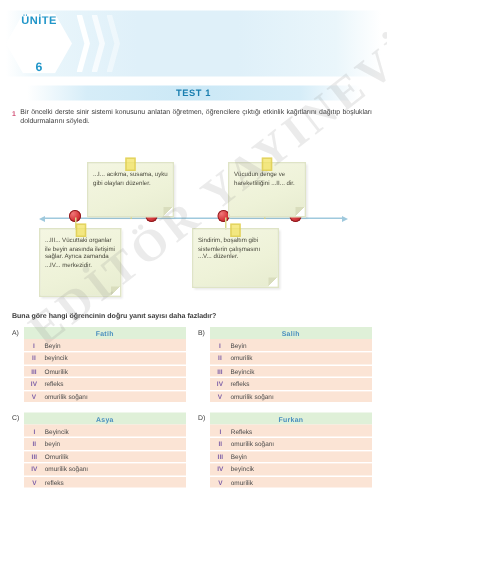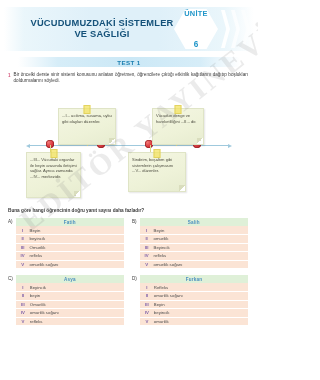--- a/index.html
+++ b/index.html
@@ -179,24 +179,20 @@
     white-space: nowrap;
     font-family: "Liberation Serif", serif;
   }
 </style>
 </head>
 <body>
 
 <div class="page">
 
   <div class="header">
-    <div class="header-title">
-      <span>VÜCUDUMUZDAKİ SİSTEMLER</span>
-      <span class="l2">VE SAĞLIĞI</span>
-    </div>
     <div class="unit-hex">
       <span class="u-label">ÜNİTE</span>
       <span class="u-num">6</span>
     </div>
     <div class="chev-wrap">
       <div class="chev c1"></div>
       <div class="chev c2"></div>
       <div class="chev c3"></div>
     </div>
   </div>

